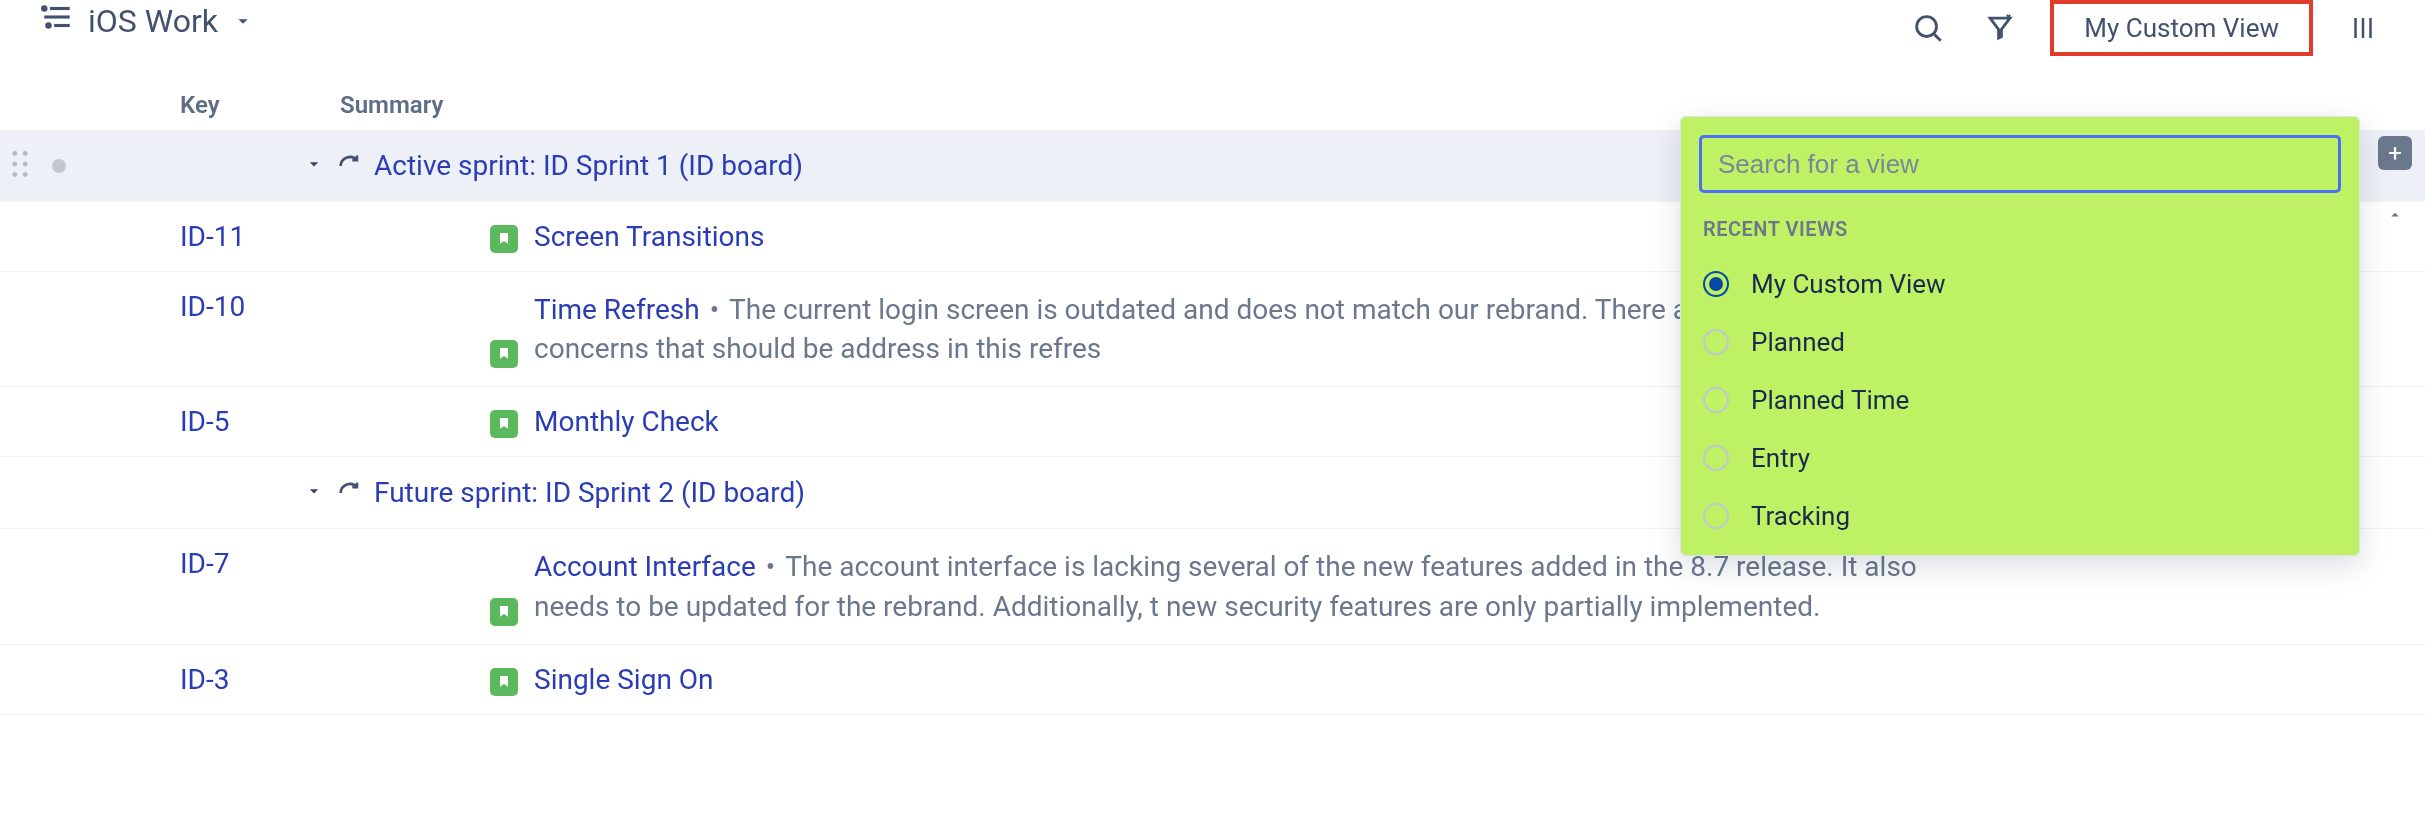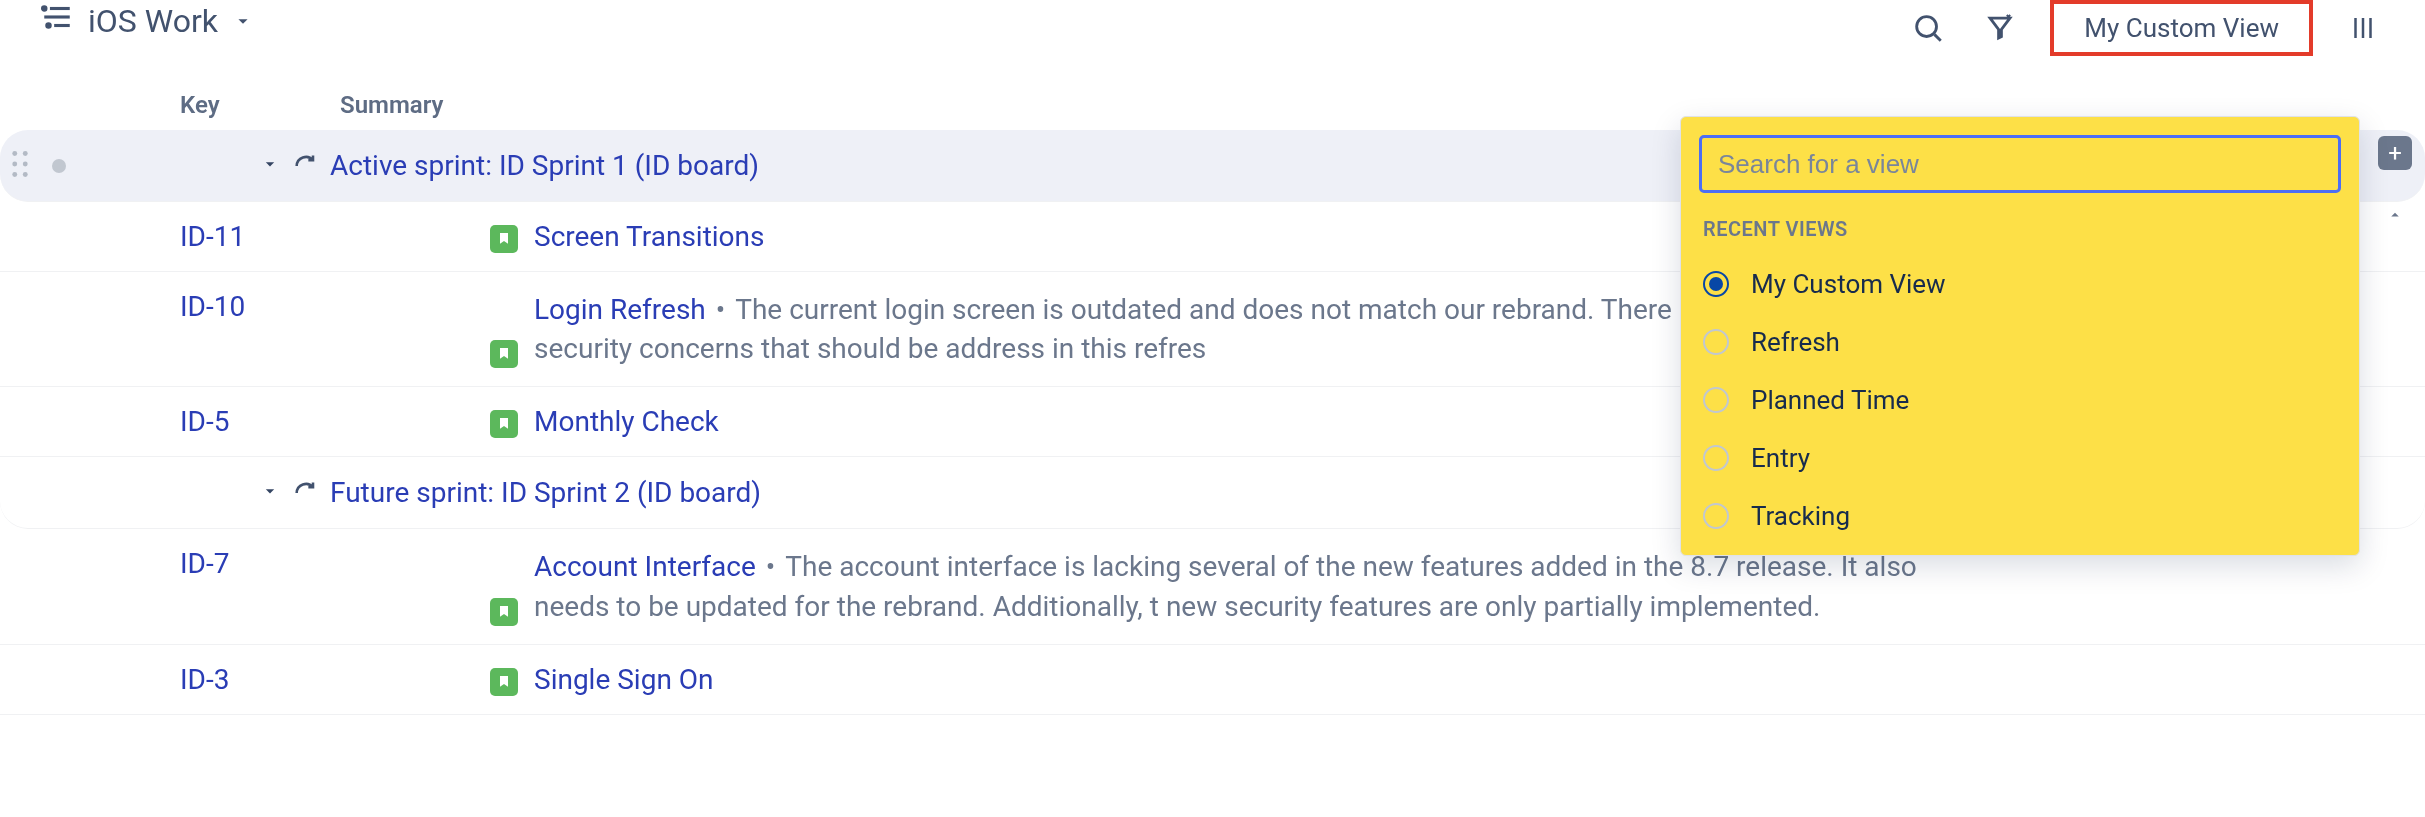--- a/index.html
+++ b/index.html
@@ -64,22 +64,21 @@
     }
     .col-key { width: 160px; }
     .col-summary { flex: 1; }
     .rows { position: relative; }
     .group-row {
       display: flex;
       align-items: center;
       height: 72px;
       border-bottom: 1px solid #f0f1f3;
       position: relative;
-      padding-left: 76px;
-      border-radius: 28px;
+      padding-left: 120px;
     }
     .group-row.active {
       background: #eef0f7;
     }
     .group-handle {
       position: absolute;
       left: 10px;
       top: 50%;
       transform: translateY(-50%);
       color: #b3bac5;
@@ -153,21 +152,21 @@
       display: block;
       max-width: 1420px;
     }
 
     
     .dropdown {
       position: absolute;
       top: 116px;
       left: 1680px;
       width: 680px;
-      background: #fde047;
+      background: #bef264;
       border: 1px solid #e0e2e7;
       box-shadow: 0 10px 30px rgba(9,30,66,0.15);
       border-radius: 6px;
       z-index: 20;
       padding: 18px 0 10px;
     }
     .dropdown-search {
       margin: 0 18px 14px;
       height: 58px;
       border: 3px solid #4c6ef5;
@@ -350,21 +349,21 @@
 
   <div class="issue-row">
     <div class="issue-key">ID-10</div>
     <div class="issue-summary-cell">
       <span class="story-badge">
         <svg width="16" height="16" viewBox="0 0 24 24" fill="#fff">
             <path d="M6 3h12v16l-6-4-6 4V3z"></path>
           </svg>
       </span>
       <span class="issue-body">
-        <span class="summary-text">Login Refresh</span><span class="summary-sep">•</span><span class="summary-desc">The current login screen is outdated and does not match our rebrand. There are also some security concerns that should be address in this refres</span>
+        <span class="summary-text">Time Refresh</span><span class="summary-sep">•</span><span class="summary-desc">The current login screen is outdated and does not match our rebrand. There are also some security concerns that should be address in this refres</span>
       </span>
     </div>
   </div>
 
   <div class="issue-row">
     <div class="issue-key">ID-5</div>
     <div class="issue-summary-cell">
       <span class="story-badge">
         <svg width="16" height="16" viewBox="0 0 24 24" fill="#fff">
             <path d="M6 3h12v16l-6-4-6 4V3z"></path>
@@ -426,21 +425,21 @@
     <input type="text" placeholder="Search for a view" style="">
   </div>
   <div class="dropdown-section-label">RECENT VIEWS</div>
 
   <div class="dropdown-item">
     <span class="radio selected"></span>
     <span>My Custom View</span>
   </div>
   <div class="dropdown-item">
     <span class="radio"></span>
-    <span>Refresh</span>
+    <span>Planned</span>
   </div>
   <div class="dropdown-item">
     <span class="radio"></span>
     <span>Planned Time</span>
   </div>
   <div class="dropdown-item">
     <span class="radio"></span>
     <span>Entry</span>
   </div>
   <div class="dropdown-item">

